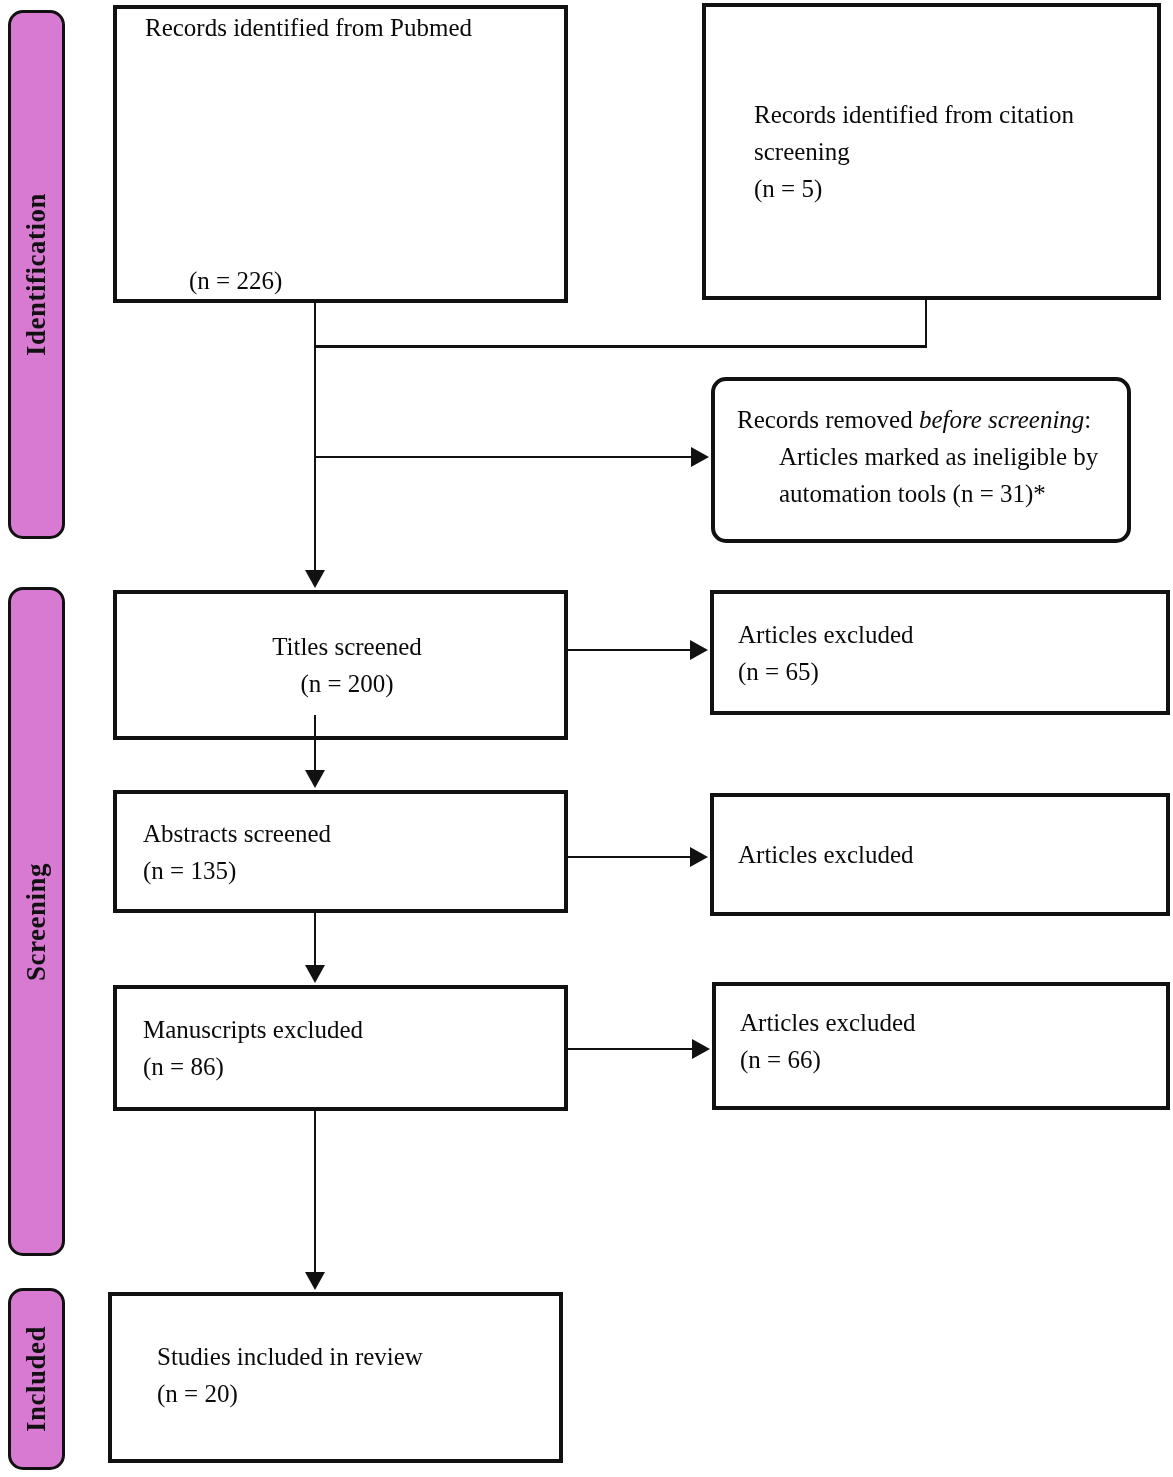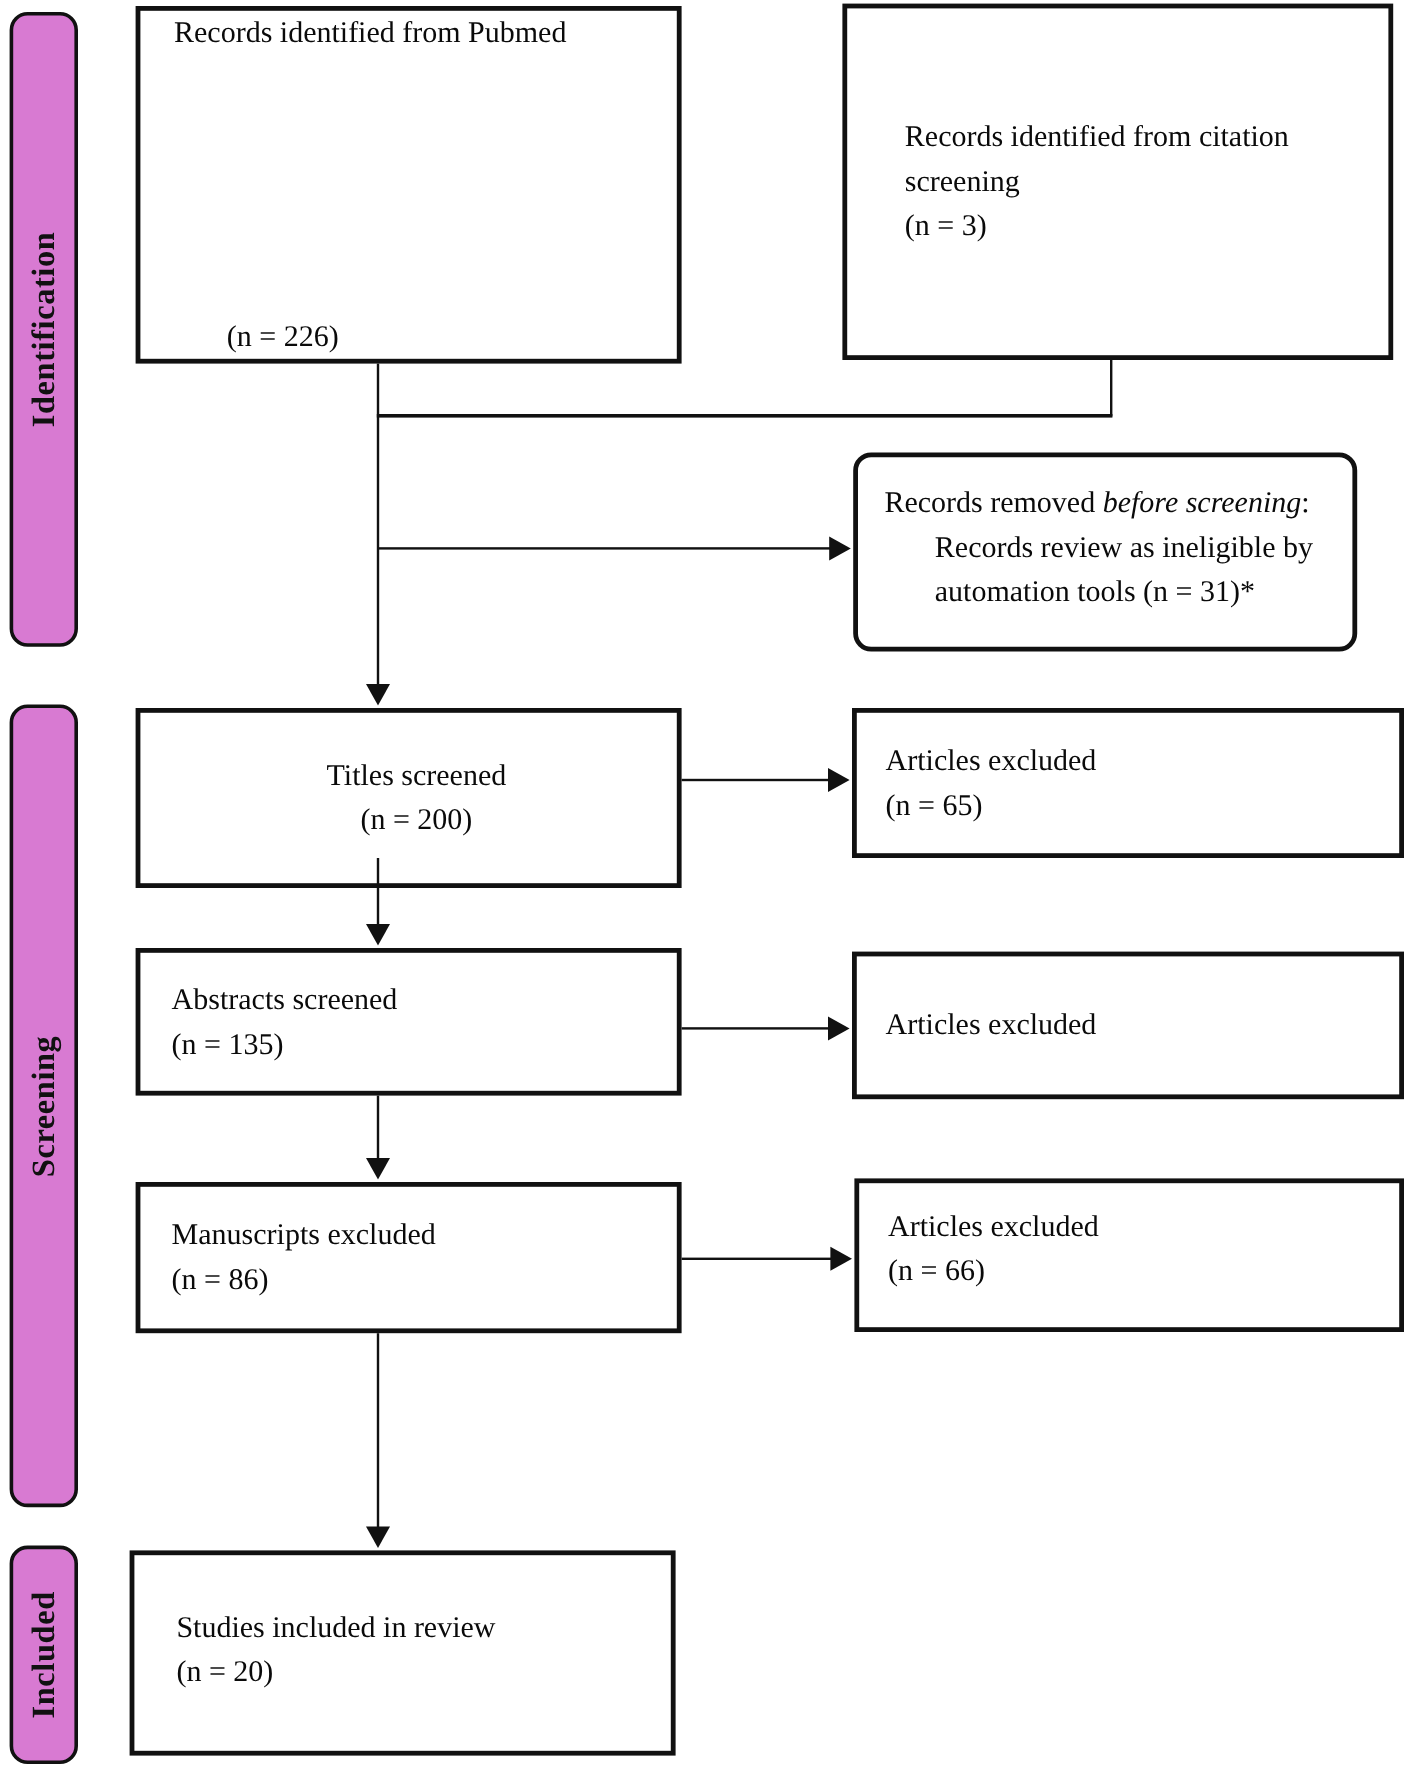--- a/index.html
+++ b/index.html
@@ -58,21 +58,21 @@
 
   .box-pubmed      { left: 113px; top: 5px;    width: 455px; height: 298px; padding-left: 28px; padding-right: 14px; justify-content: space-between; }
   .box-citation    { left: 702px; top: 3px;    width: 459px; height: 297px; padding-left: 48px; padding-right: 44px; }
   .box-removed     { left: 711px; top: 377px;  width: 420px; height: 166px; padding-left: 22px; justify-content: flex-start; padding-top: 20px; border-radius: 15px; }
   .box-titles      { left: 113px; top: 590px;  width: 455px; height: 150px; padding-left: 13px; align-items: center; }
   .box-titles-x    { left: 710px; top: 590px;  width: 460px; height: 125px; padding-left: 24px; }
   .box-abstracts   { left: 113px; top: 790px;  width: 455px; height: 123px; padding-left: 26px; }
   .box-abstracts-x { left: 710px; top: 793px;  width: 460px; height: 123px; padding-left: 24px; }
   .box-manuscripts { left: 113px; top: 985px;  width: 455px; height: 126px; padding-left: 26px; }
   .box-manuscripts-x { left: 712px; top: 982px; width: 458px; height: 128px; padding-left: 24px; justify-content: flex-start; padding-top: 18px; }
-  .box-included    { left: 108px; top: 1292px; width: 455px; height: 171px; padding-left: 35px; justify-content: flex-start; padding-top: 42px; }
+  .box-included    { left: 108px; top: 1292px; width: 455px; height: 171px; padding-left: 45px; justify-content: flex-start; padding-top: 42px; }
 
   .box-removed .detail { margin-left: 42px; }
 
   
   .line {
     position: absolute;
     background: #111111;
   }
   .ah-down {
     position: absolute;
@@ -104,26 +104,26 @@
     <span class="vtext">Included</span>
   </div>
 
   <div class="fbox box-pubmed">
     <div>Records identified from Pubmed</div>
     <div class="indent">(n = 226)</div>
   </div>
 
   <div class="fbox box-citation">
     <div>Records identified from citation screening</div>
-    <div>(n = 3)</div>
+    <div>(n = 5)</div>
   </div>
 
   <div class="fbox box-removed">
     <div><span>Records removed </span><em>before screening</em><span>:</span></div>
-    <div class="detail">Records review as ineligible by</div>
+    <div class="detail">Articles marked as ineligible by</div>
     <div class="detail">automation tools (n = 31)*</div>
   </div>
 
   <div class="fbox box-titles">
     <div>Titles screened</div>
     <div>(n = 200)</div>
   </div>
   <div class="fbox box-titles-x">
     <div>Articles excluded</div>
     <div>(n = 65)</div>

